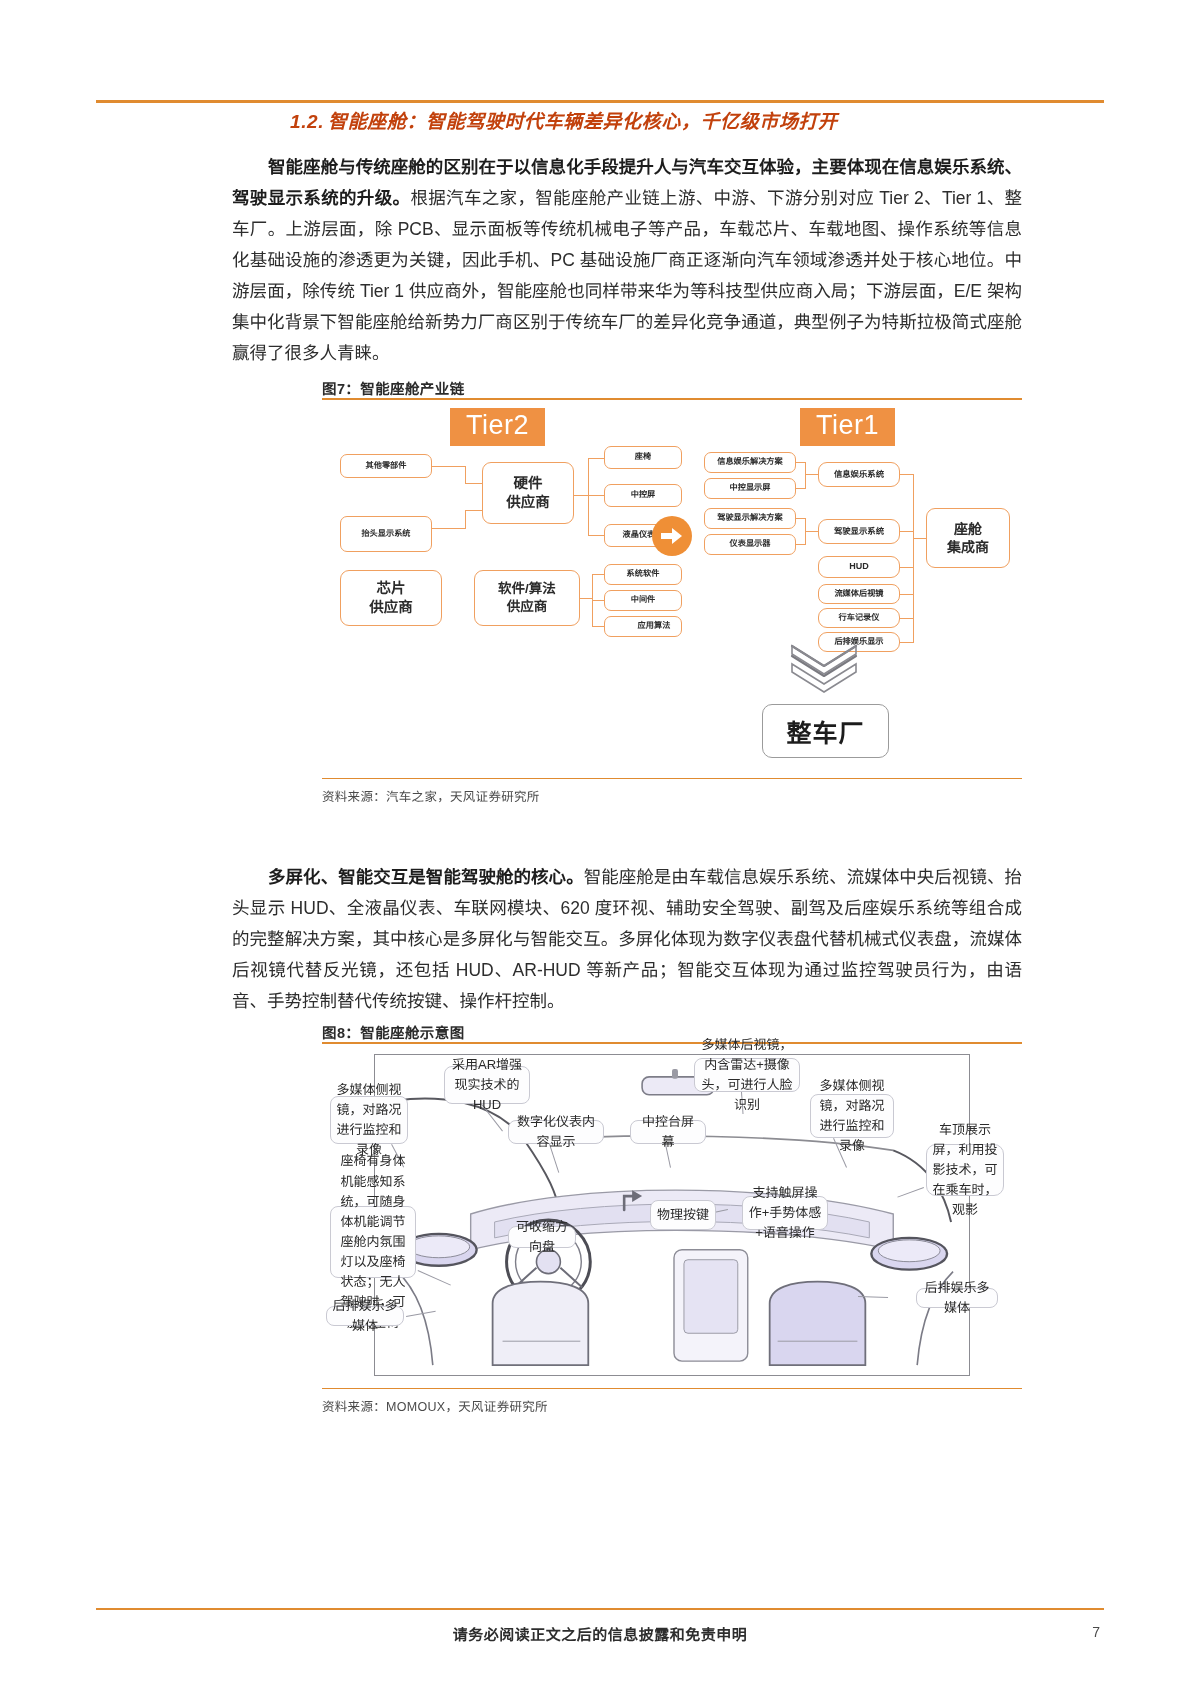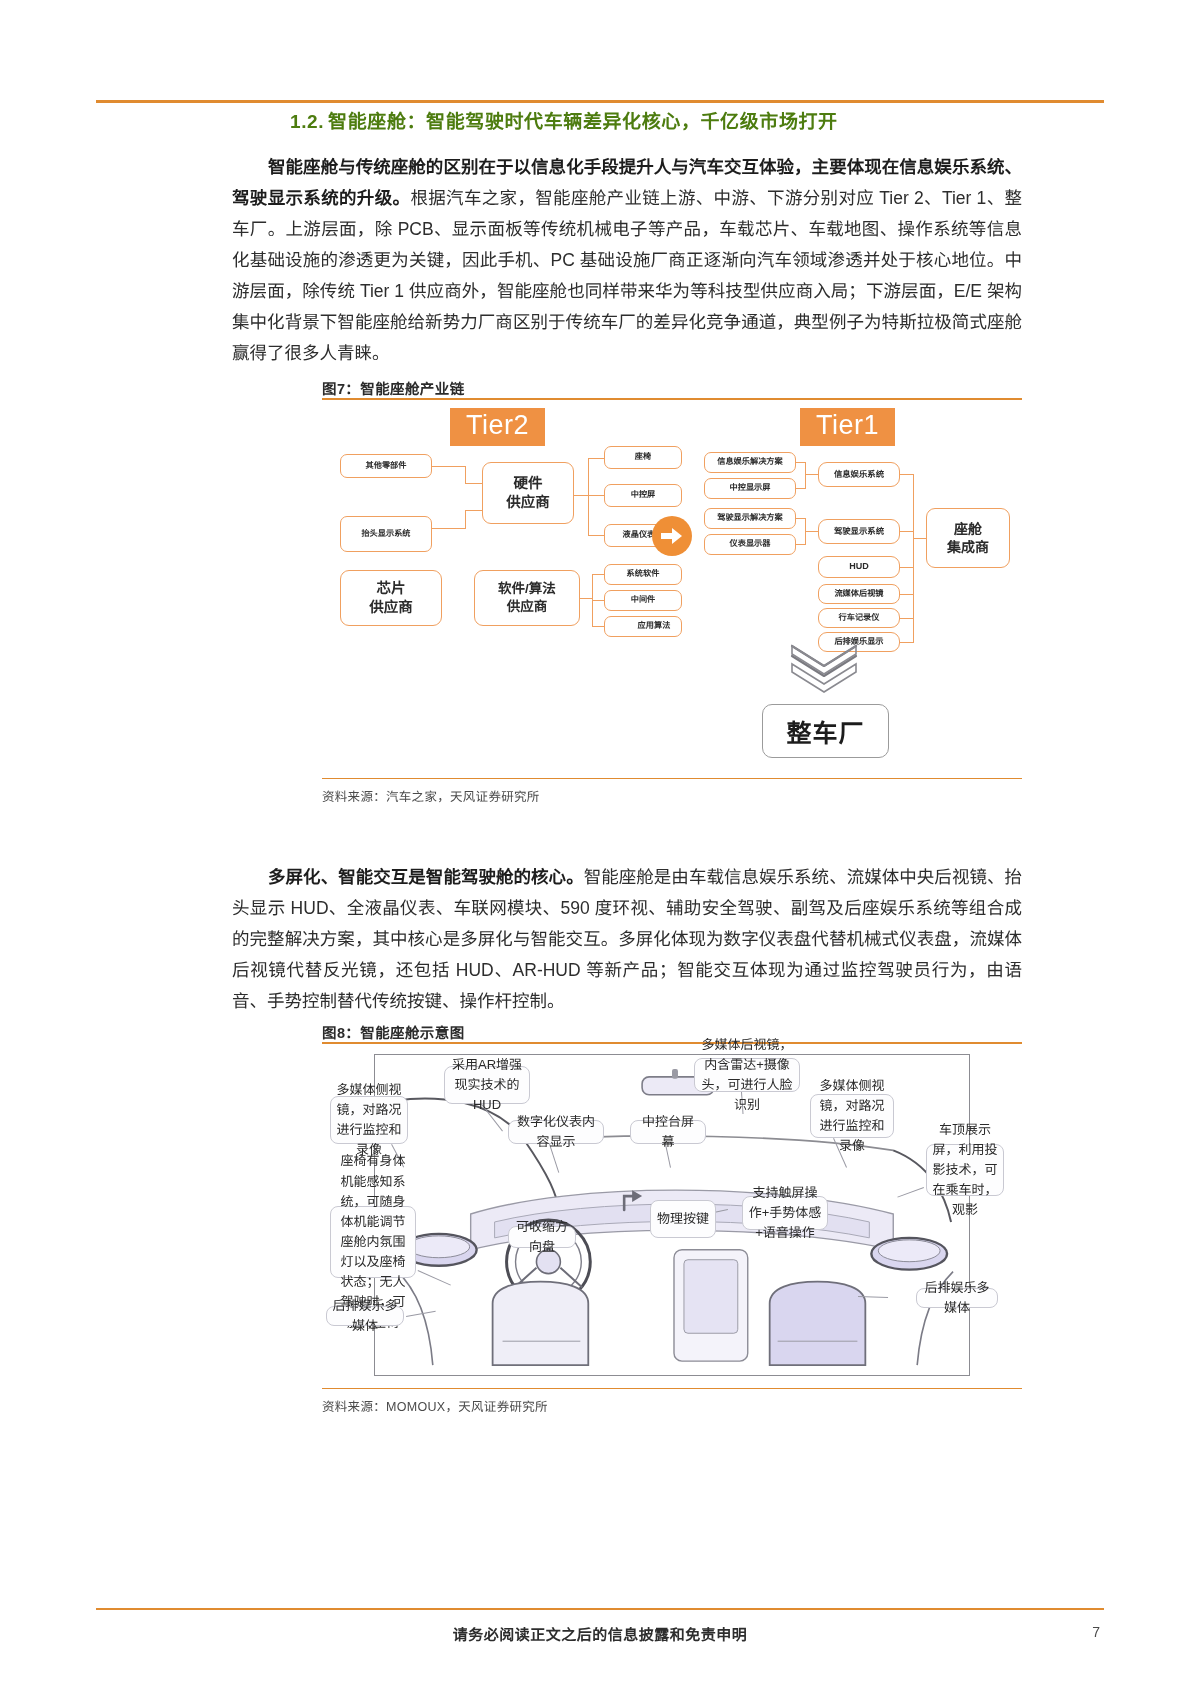--- a/index.html
+++ b/index.html
@@ -84,23 +84,24 @@
     background: #e08b30;
   }
 
   
   .section-heading {
     position: absolute;
     left: 290px;
     top: 106px;
     font-size: 19px;
     font-weight: bold;
-    color: #4d7c0f;
+    color: #c2410c;
     letter-spacing: 0.6px;
     white-space: nowrap;
+    font-style: italic;
   }
   .section-heading .num { margin-right: 4px; }
 
   
   .body-para {
     position: absolute;
     width: 790px;
     left: 232px;
     font-size: 17.5px;
     line-height: 31px;
@@ -425,21 +426,21 @@
       </svg>
     </div>
 
     <div class="oem-box">整车厂</div>
   </div>
 
   <div class="fig-rule" id="fig7-bottomrule"></div>
   <div class="fig-source" id="fig7-source">资料来源：汽车之家，天风证券研究所</div>
 
   <div class="body-para" id="para2">
-    <span class="indent"></span><b>多屏化、智能交互是智能驾驶舱的核心。</b><span>智能座舱是由车载信息娱乐系统、流媒体中央后视镜、抬头显示 HUD、全液晶仪表、车联网模块、590 度环视、辅助安全驾驶、副驾及后座娱乐系统等组合成的完整解决方案，其中核心是多屏化与智能交互。多屏化体现为数字仪表盘代替机械式仪表盘，流媒体后视镜代替反光镜，还包括 HUD、AR-HUD 等新产品；智能交互体现为通过监控驾驶员行为，由语音、手势控制替代传统按键、操作杆控制。</span>
+    <span class="indent"></span><b>多屏化、智能交互是智能驾驶舱的核心。</b><span>智能座舱是由车载信息娱乐系统、流媒体中央后视镜、抬头显示 HUD、全液晶仪表、车联网模块、620 度环视、辅助安全驾驶、副驾及后座娱乐系统等组合成的完整解决方案，其中核心是多屏化与智能交互。多屏化体现为数字仪表盘代替机械式仪表盘，流媒体后视镜代替反光镜，还包括 HUD、AR-HUD 等新产品；智能交互体现为通过监控驾驶员行为，由语音、手势控制替代传统按键、操作杆控制。</span>
   </div>
 
   <div class="fig-caption" id="fig8-caption">图8：智能座舱示意图</div>
   <div class="fig-rule" id="fig8-rule"></div>
 
   <div id="fig8">
     <div class="cabin-frame">
       <svg width="100%" height="100%" viewBox="0 0 596 322" preserveAspectRatio="none" aria-hidden="true" style="position:absolute;left:0;top:0;">
 
         <path d="M20 46 C60 40 120 44 150 86 C175 122 182 140 186 160" fill="none" stroke="#58585f" stroke-width="2"></path>
@@ -478,22 +479,22 @@
         <path d="M258 136 L268 142 L258 148 Z" fill="#6d6d78"></path>
       </svg>
     </div>
 
     <div class="callout" style="left:122px; top:18px; width:86px; height:38px;">采用AR增强现实技术的HUD</div>
     <div class="callout" style="left:8px; top:48px; width:78px; height:48px;">多媒体侧视镜，对路况进行监控和录像</div>
     <div class="callout" style="left:372px; top:10px; width:106px; height:34px;">多媒体后视镜，内含雷达+摄像头，可进行人脸识别</div>
     <div class="callout" style="left:488px; top:46px; width:84px; height:44px;">多媒体侧视镜，对路况进行监控和录像</div>
     <div class="callout" style="left:186px; top:72px; width:96px; height:24px;">数字化仪表内容显示</div>
     <div class="callout" style="left:308px; top:72px; width:76px; height:24px;">中控台屏幕</div>
-    <div class="callout" style="left:604px; top:96px; width:78px; height:52px;">车顶展示屏，利用投影技术，可在乘车时，观影</div>
-    <div class="callout" style="left:328px; top:152px; width:66px; height:38px;">物理按键</div>
+    <div class="callout" style="left:604px; top:96px; width:78px; height:52px;border-radius:10px;">车顶展示屏，利用投影技术，可在乘车时，观影</div>
+    <div class="callout" style="left:328px; top:152px; width:66px; height:30px;">物理按键</div>
     <div class="callout" style="left:420px; top:148px; width:86px; height:34px;">支持触屏操作+手势体感+语音操作</div>
     <div class="callout" style="left:8px; top:158px; width:86px; height:72px;">座椅有身体机能感知系统，可随身体机能调节座舱内氛围灯以及座椅状态；无人驾驶时，可旋转座椅</div>
     <div class="callout" style="left:186px; top:178px; width:68px; height:22px;">可收缩方向盘</div>
     <div class="callout" style="left:4px; top:258px; width:78px; height:20px;">后排娱乐多媒体</div>
     <div class="callout" style="left:594px; top:240px; width:82px; height:20px;">后排娱乐多媒体</div>
 
     <div class="leader" style="left:160px; top:56px; width:34px; transform:rotate(52deg);"></div>
     <div class="leader" style="left:70px;  top:96px; width:26px; transform:rotate(62deg);"></div>
     <div class="leader" style="left:420px; top:44px; width:22px; transform:rotate(86deg);"></div>
     <div class="leader" style="left:512px; top:90px; width:32px; transform:rotate(66deg);"></div>

